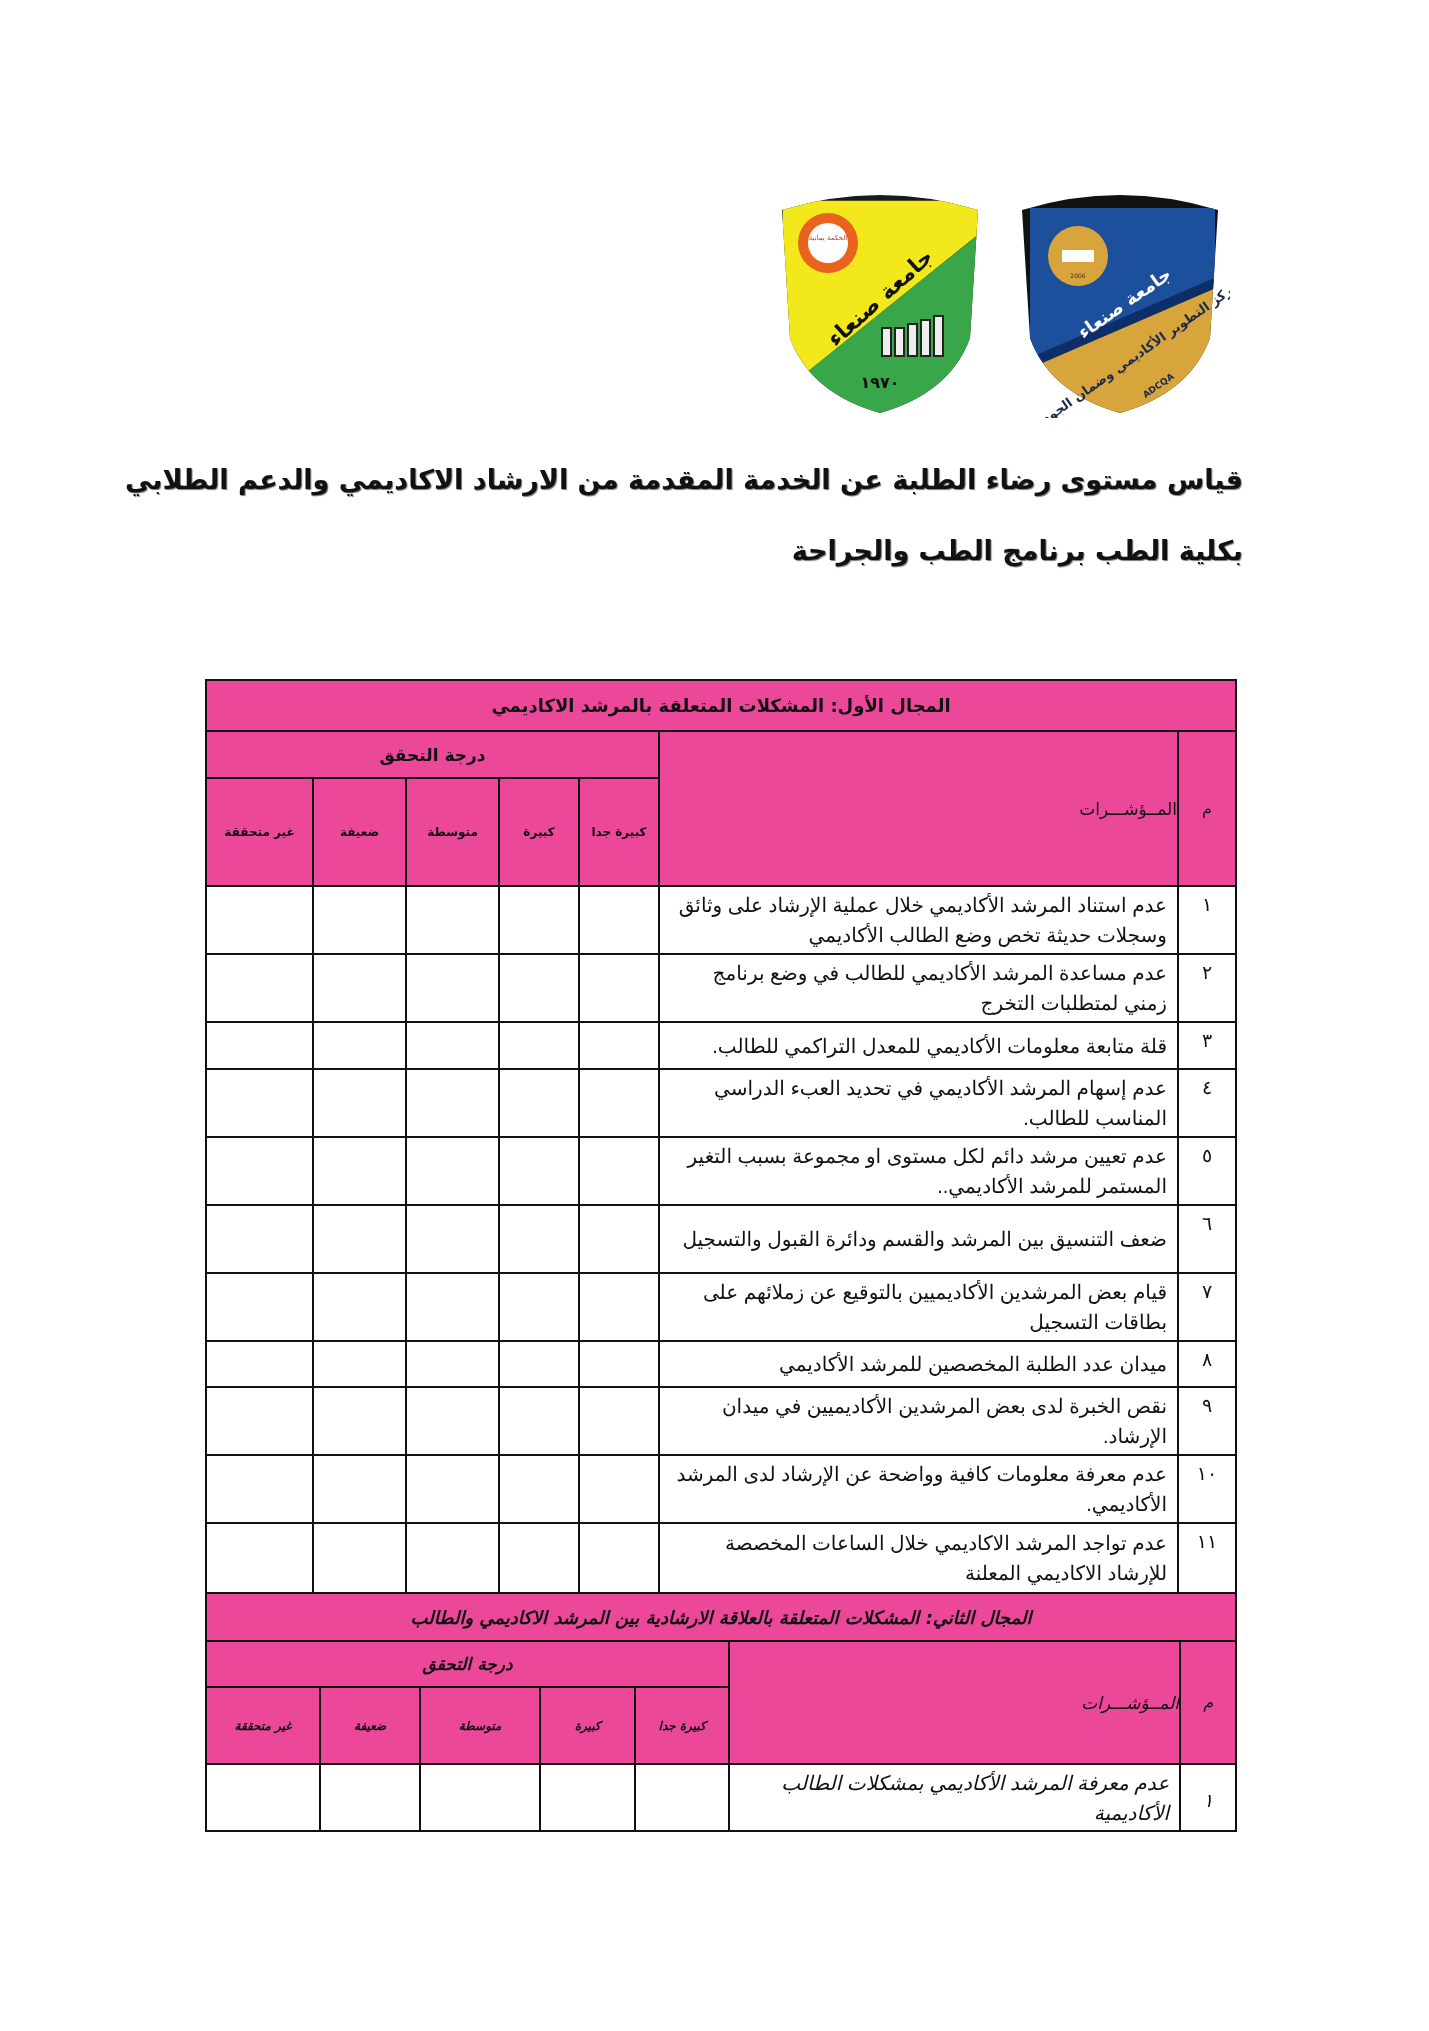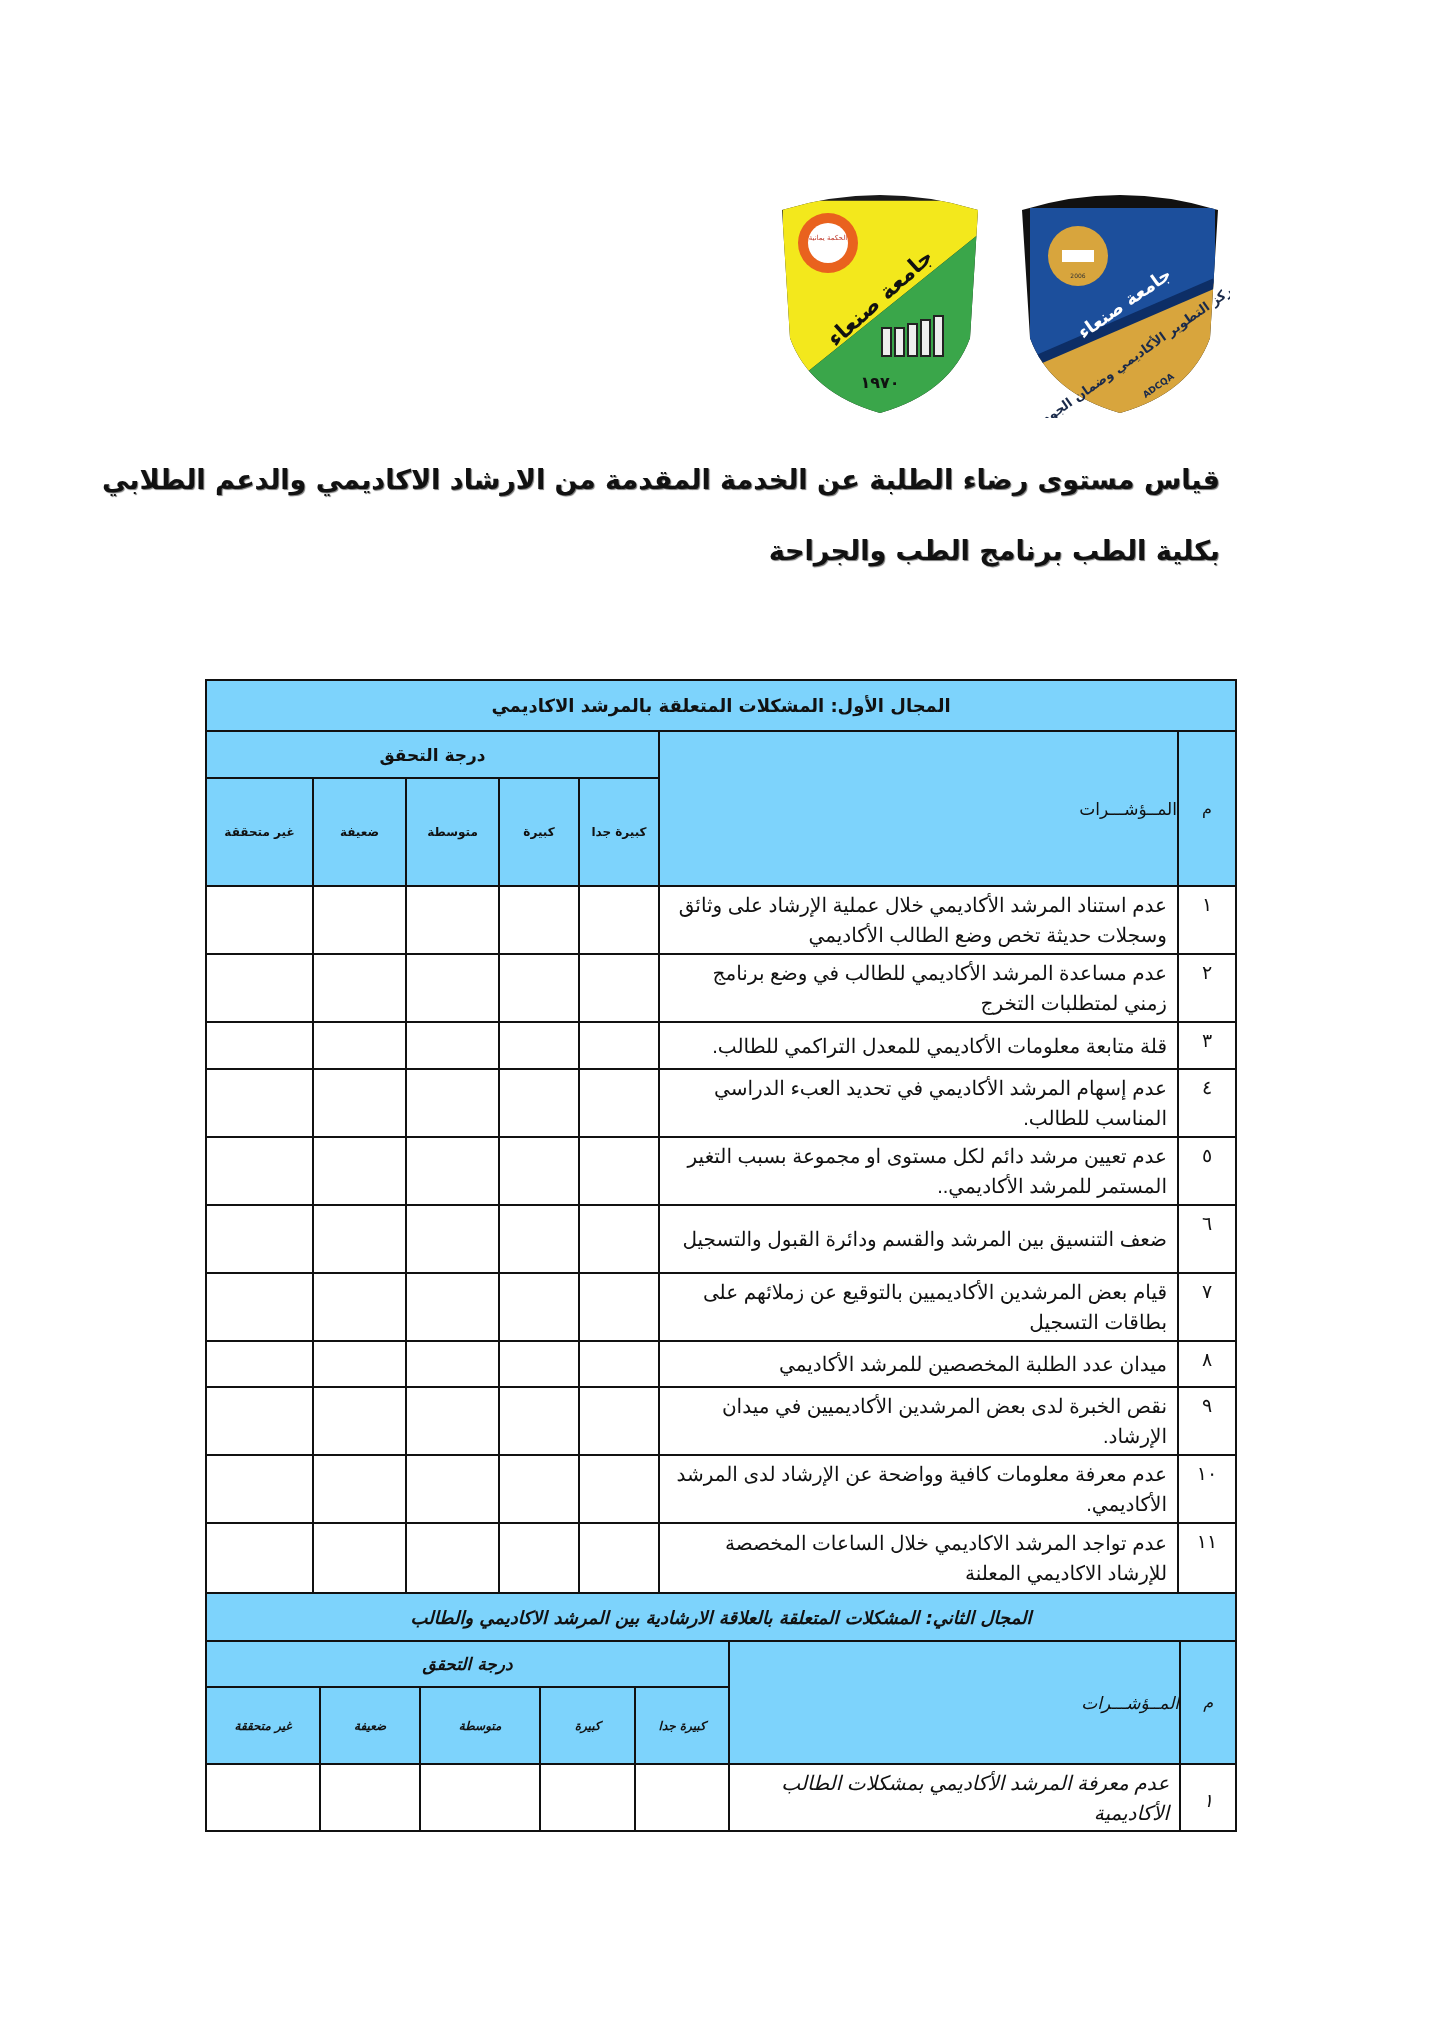--- a/index.html
+++ b/index.html
@@ -2,28 +2,28 @@
 <html><head>
 <meta charset="utf-8">
 <style>
   html, body { margin: 0; padding: 0; background: #ffffff; }
   body { width: 1429px; height: 2031px; position: relative; overflow: hidden;
          font-family: "DejaVu Sans", "Liberation Sans", sans-serif; color: #111; }
   .logos { position: absolute; top: 188px; left: 770px; width: 460px; height: 230px; }
   .logo { position: absolute; top: 0; width: 220px; height: 230px; }
   .logo.yellow { left: 0; }
   .logo.blue { left: 240px; }
-  .title-line { position: absolute; right: 209px; direction: rtl; text-align: right;
+  .title-line { position: absolute; right: 186px; direction: rtl; text-align: right;
                 font-family: "DejaVu Sans", sans-serif; font-weight: bold; font-size: 27px;
                 color: #111; text-shadow: 1px 1px 1px #777; white-space: nowrap; margin-left: 9px; }
   .t1 { top: 464px; }
   .t2 { top: 535px; }
   table.survey { position: absolute; border-collapse: collapse; direction: rtl; table-layout: fixed; }
   table.survey td { border: 2px solid #111; padding: 0; vertical-align: middle; }
-  .hdr { background: #7dd3fc; }
+  .hdr { background: #ec4899; }
   .domain-title { text-align: center; font-weight: bold; font-size: 18px; }
   .grade-title { text-align: center; font-size: 17px; font-weight: bold; }
   .col-h { text-align: center; font-weight: bold; font-size: 12px; line-height: 30px; }
   .ind-h { text-align: right; font-size: 17px; }
   .num-h { text-align: center; font-size: 16px; }
   .num { text-align: center; vertical-align: top !important; font-family: "Liberation Serif", serif;
          font-size: 19px; padding-top: 6px !important; }
   .ind { text-align: right; font-family: "Liberation Sans", sans-serif; font-size: 20px;
          line-height: 30px; padding: 2px 10px 2px 6px !important; }
   .blank { background: #fff; }

